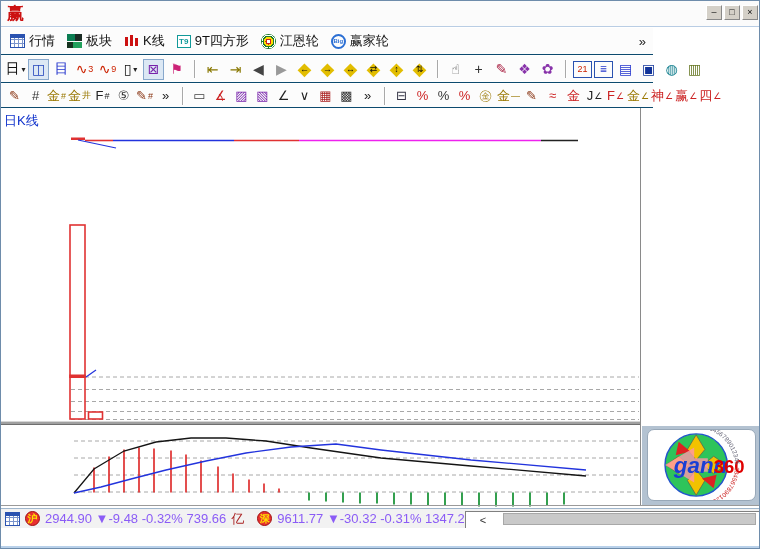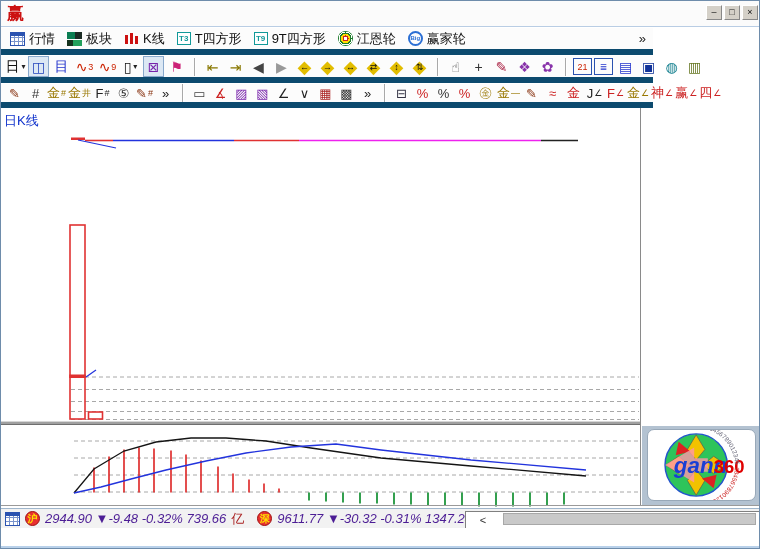--- a/index.html
+++ b/index.html
@@ -5,21 +5,21 @@
   html,body{margin:0;padding:0;background:#dfe7ef;}
   *{box-sizing:border-box;font-family:"Liberation Sans","DejaVu Sans",sans-serif;}
   .win{position:relative;width:760px;height:549px;background:#fff;border:1px solid #6e8cab;overflow:hidden;}
   
   .menubar{position:absolute;left:0;top:0;width:760px;height:26px;background:#fbfbfb;border-bottom:1px solid #b9cde4;display:flex;align-items:center;padding-left:4px;}
   .applogo{color:#cc1111;font-weight:bold;font-size:17px;margin:0 8px 0 2px;}
   .menuitem{font-size:13px;color:#111;padding:3px 6px;cursor:default;}
   .winbtns{position:absolute;right:3px;top:4px;display:flex;gap:2px;}
   .wbtn{width:16px;height:15px;background:#d4d0c8;border:1px solid #888;border-top-color:#fff;border-left-color:#fff;font-size:9px;line-height:13px;text-align:center;color:#111;}
   
-  .toolbar{position:absolute;left:0;width:652px;background:#fcfcfc;border-bottom:6px solid #0c4a6e;display:flex;align-items:center;padding:0 3px;}
+  .toolbar{position:absolute;left:0;width:652px;background:#fcfcfc;border-bottom:1px solid #0c4a6e;display:flex;align-items:center;padding:0 3px;}
   .tb-a{top:27px;height:27px;}
   .tb-b{top:55px;height:27px;}
   .tb-c{top:83px;height:24px;}
   .tb-items{display:flex;align-items:center;height:100%;}
   .tbtn{display:inline-flex;align-items:center;gap:4px;padding:0 6px;height:24px;font-size:13px;color:#111;cursor:default;}
   .tico{display:inline-block;width:15px;height:14px;}
   .tico.badge{width:14px;height:13px;border:1px solid;font:700 8px/12px "Liberation Sans",sans-serif;text-align:center;background:#fff;}
   .ic-grid .tico{border:1px solid #2a52b0;background-color:#fff;background-image:linear-gradient(#2a52b0 0 3px,transparent 3px),repeating-linear-gradient(90deg,transparent 0 3px,#7a94cc 3px 4px),repeating-linear-gradient(0deg,transparent 0 3px,#7a94cc 3px 4px);}
   .ic-blocks .tico{background:linear-gradient(90deg,#0b7d52 0 8px,#1b2b24 8px) 0 0/15px 7px no-repeat,linear-gradient(90deg,#16331f 0 6px,#22a05c 6px) 0 8px/15px 6px no-repeat;}
   .ic-kline .tico{background-image:linear-gradient(#cc1111,#cc1111),linear-gradient(#cc1111,#cc1111),linear-gradient(#cc1111,#cc1111);background-position:1px 3px,6px 1px,11px 4px;background-size:3px 9px,3px 11px,3px 8px;background-repeat:no-repeat;}
@@ -49,21 +49,21 @@
   .panelabel{position:absolute;left:3px;top:4px;font-size:13px;color:#1133cc;}
   .paneseparator{position:absolute;left:0;top:313px;width:640px;height:4px;background:#a0a0a0;border-top:1px solid #d6d6d6;border-bottom:1px solid #6f6f6f;}
   .vdivider{position:absolute;left:639px;top:0;width:1px;height:397px;background:#8a8a8a;}
   .chartbottom{position:absolute;left:0;top:397px;width:760px;height:1px;background:#9a9a9a;}
   .logoarea{position:absolute;left:641px;top:318px;width:119px;height:79px;background:#b3c2d1;}
   .logocard{position:absolute;left:5px;top:3px;width:109px;height:72px;background:#fff;border:1px solid #98a8b8;border-radius:7px;}
   
   .statusbar{position:absolute;left:0;top:507px;width:760px;height:20px;background:#f2f2f2;border-top:1px solid #9fb6cc;display:flex;align-items:center;gap:5px;padding-left:4px;}
   .sicon{width:15px;height:14px;display:inline-block;border:1px solid #2a52b0;background-color:#fff;background-image:linear-gradient(#2a52b0 0 3px,transparent 3px),repeating-linear-gradient(90deg,transparent 0 3px,#7a94cc 3px 4px),repeating-linear-gradient(0deg,transparent 0 3px,#7a94cc 3px 4px);}
   .mbadge{width:15px;height:15px;border-radius:50%;background:#e83030;border:1px solid #a01010;color:#ffe000;font:700 10px/14px "Liberation Sans",sans-serif;text-align:center;}
-  .idxtext{font-size:13px;color:#4c1d95;white-space:nowrap;font-style:italic;}
+  .idxtext{font-size:13px;color:#8b5cf6;white-space:nowrap;}
   .unit{font-size:13px;color:#aa2222;}
   .unit.clipped{width:7px;overflow:hidden;white-space:nowrap;}
   .hscroll{position:absolute;left:464px;top:2px;width:294px;height:17px;background:#fff;box-shadow:inset 1px 1px #808080,inset -1px -1px #fff;display:flex;align-items:center;}
   .harrow{width:36px;text-align:center;font-size:11px;color:#333;}
   .hthumb{position:absolute;left:38px;top:2px;width:253px;height:12px;background:#c9c9c9;border:1px solid #a8a8a8;}
   .infobar{position:absolute;left:0;top:527px;width:760px;height:18px;background:#eef2f7;display:flex;align-items:center;}
   .grip{width:8px;height:14px;margin-left:1px;border-left:2px double #aab;}
   .infofield{flex:1;height:16px;margin:0 2px;background:#fff;border:1px solid #9aa8b8;font-size:12.5px;color:#111;white-space:nowrap;overflow:hidden;padding:0 3px;line-height:14px;}
   .bottomstrip{position:absolute;left:0;top:545px;width:760px;height:4px;background:#b9d1ea;}
 </style>
@@ -101,24 +101,20 @@
           <span class="tico"></span>
           <span class="tlabel">行情</span>
         </span>
         <span class="tbtn ic-blocks">
           <span class="tico"></span>
           <span class="tlabel">板块</span>
         </span>
         <span class="tbtn ic-kline">
           <span class="tico"></span>
           <span class="tlabel">K线</span>
-        </span>
-        <span class="tbtn">
-          <span class="tico badge" style="border-color: rgb(17, 153, 153); color: rgb(17, 153, 153);">T3</span>
-          <span class="tlabel">T四方形</span>
         </span>
         <span class="tbtn">
           <span class="tico badge" style="border-color: rgb(17, 153, 153); color: rgb(17, 153, 153);">T9</span>
           <span class="tlabel">9T四方形</span>
         </span>
         <span class="tbtn ic-wheel">
           <span class="tico"></span>
           <span class="tlabel">江恩轮</span>
         </span>
         <span class="tbtn ic-big">

